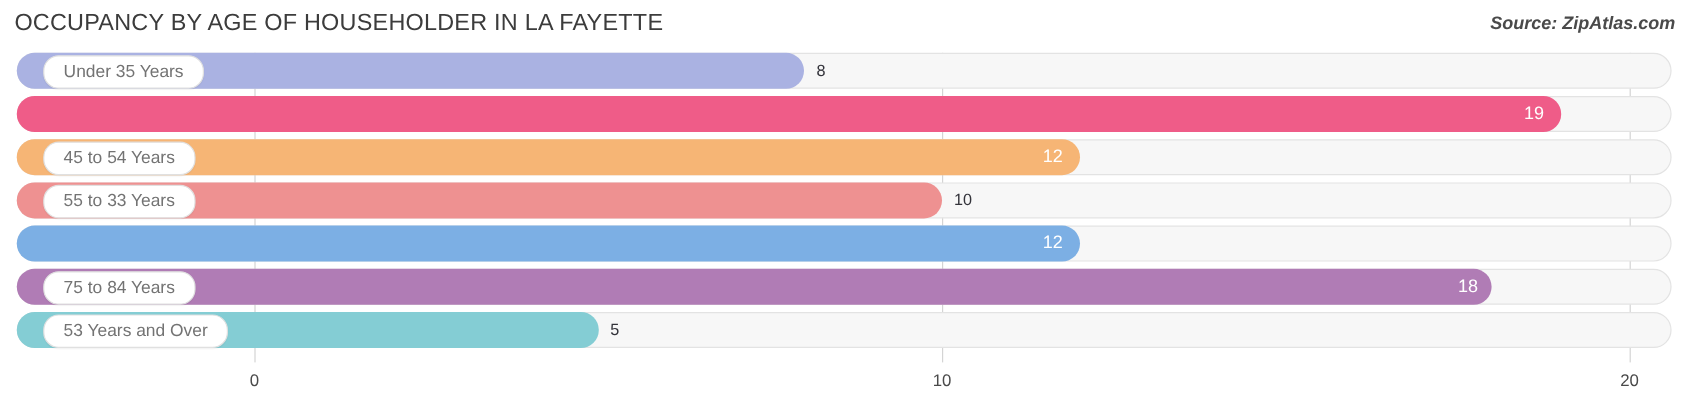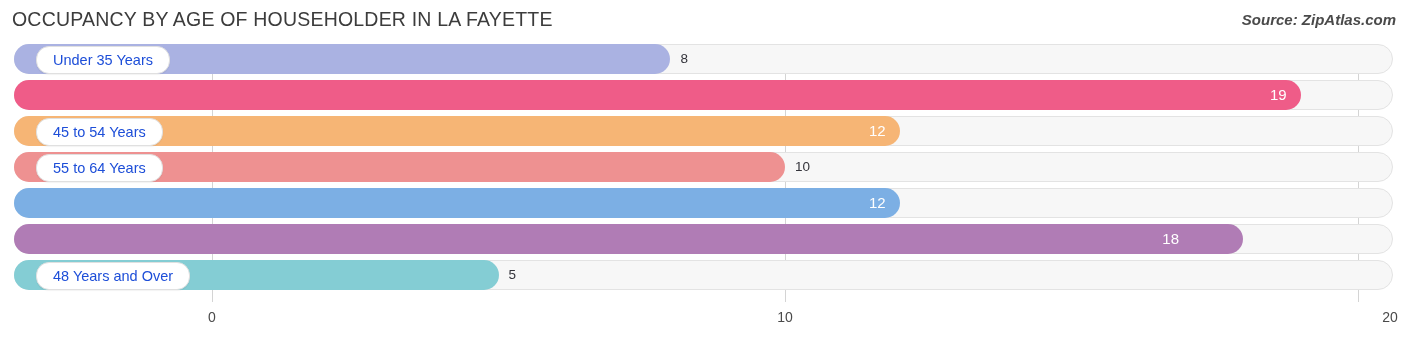--- a/index.html
+++ b/index.html
@@ -111,21 +111,21 @@
     position: absolute;
     left: 22px;
     top: 2px;
     height: 26px;
     line-height: 26px;
     padding: 0 16px;
     background: #ffffff;
     border: 1px solid #e0e0e0;
     border-radius: 13px;
     font-size: 14.5px;
-    color: #1d4ed8;
+    color: #737373;
     white-space: nowrap;
     box-shadow: 0 1px 1px rgba(0,0,0,0.05);
   }
 
   
   #axis {
     position: absolute;
     left: 0;
     top: 302px;
     width: 1406px;
@@ -168,39 +168,40 @@
       </div>
       <div class="row" style="top: 72px;">
         <div class="track"></div>
         <div class="bar" style="width: 885.6px; background: rgb(246, 181, 117);"></div>
         <div class="label-pill">45 to 54 Years</div>
         <div class="bar-value-in" style="right: 14px; left: 845.6px; width: 26px; text-align: right;">12</div>
       </div>
       <div class="row" style="top: 108px;">
         <div class="track"></div>
         <div class="bar" style="width: 771px; background: rgb(238, 145, 145);"></div>
-        <div class="label-pill">55 to 64 Years</div>
+        <div class="label-pill">55 to 33 Years</div>
         <div class="bar-value-out" style="left: 781px;">10</div>
       </div>
       <div class="row" style="top: 144px;">
         <div class="track"></div>
         <div class="bar" style="width: 885.6px; background: rgb(124, 175, 228);"></div>
         <div class="bar-value-in" style="right: 14px; left: 845.6px; width: 26px; text-align: right;">12</div>
       </div>
       <div class="row" style="top: 180px;">
         <div class="track"></div>
         <div class="bar" style="width: 1229.4px; background: rgb(176, 124, 181);"></div>
-        <div class="bar-value-in" style="right: 14px; left: 1139px; width: 26px; text-align: right;">18</div>
+        <div class="label-pill">75 to 84 Years</div>
+        <div class="bar-value-in" style="right: 14px; left: 1201px; width: 26px; ">18</div>
       </div>
       <div class="row" style="top: 216px;">
         <div class="track"></div>
         <div class="bar" style="width: 484.5px; background: rgb(132, 205, 212);"></div>
-        <div class="label-pill">48 Years and Over</div>
+        <div class="label-pill">53 Years and Over</div>
         <div class="bar-value-out" style="left: 494.5px;">5</div>
       </div>
     </div>
 </div>
 
 <div id="axis">
     <div class="tick-label" style="left: 212px;">0</div>
     <div class="tick-label" style="left: 785px;">10</div>
-    <div class="tick-label" style="left: 1358px; margin-left: 32px;">20</div>
+    <div class="tick-label" style="left: 1358px;">20</div>
   </div>
 
 </body></html>

